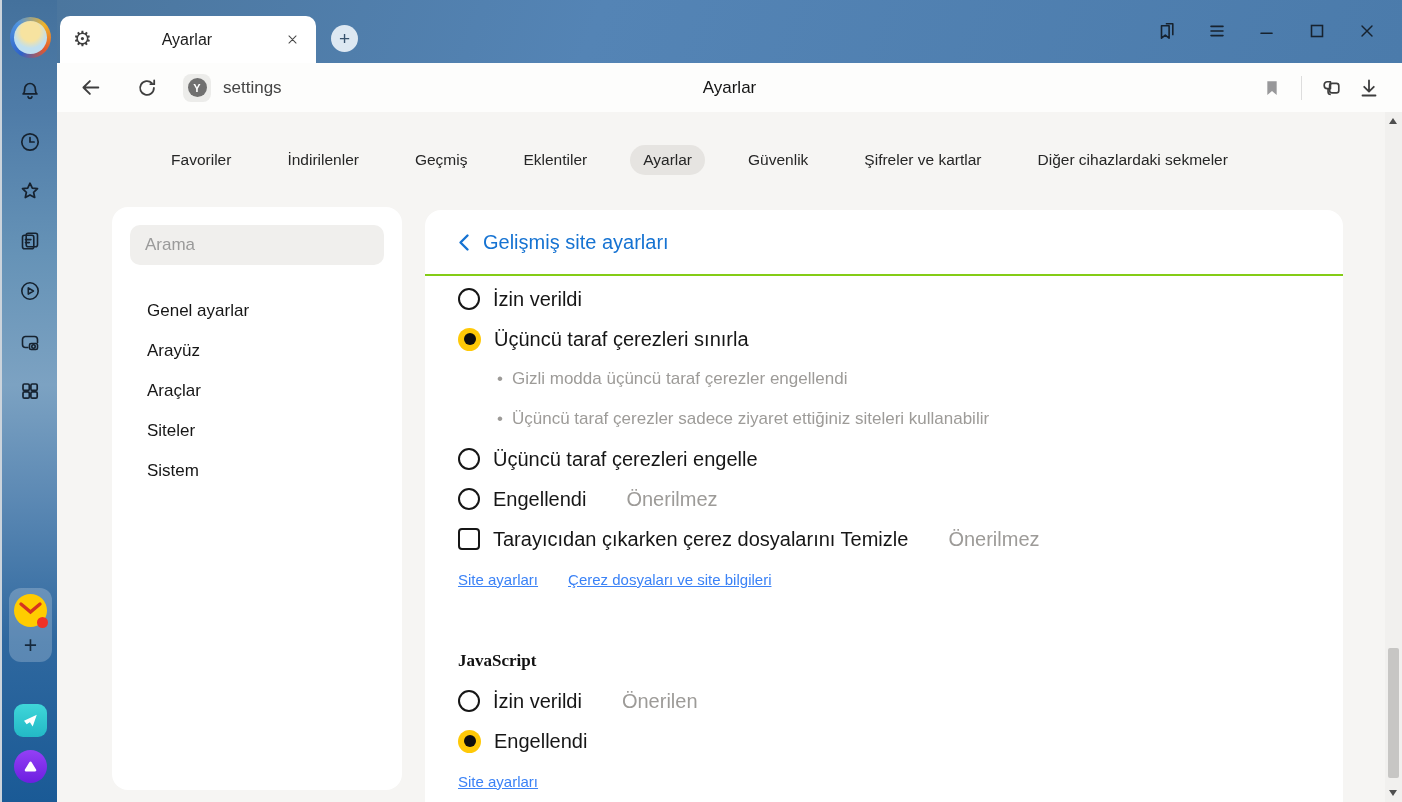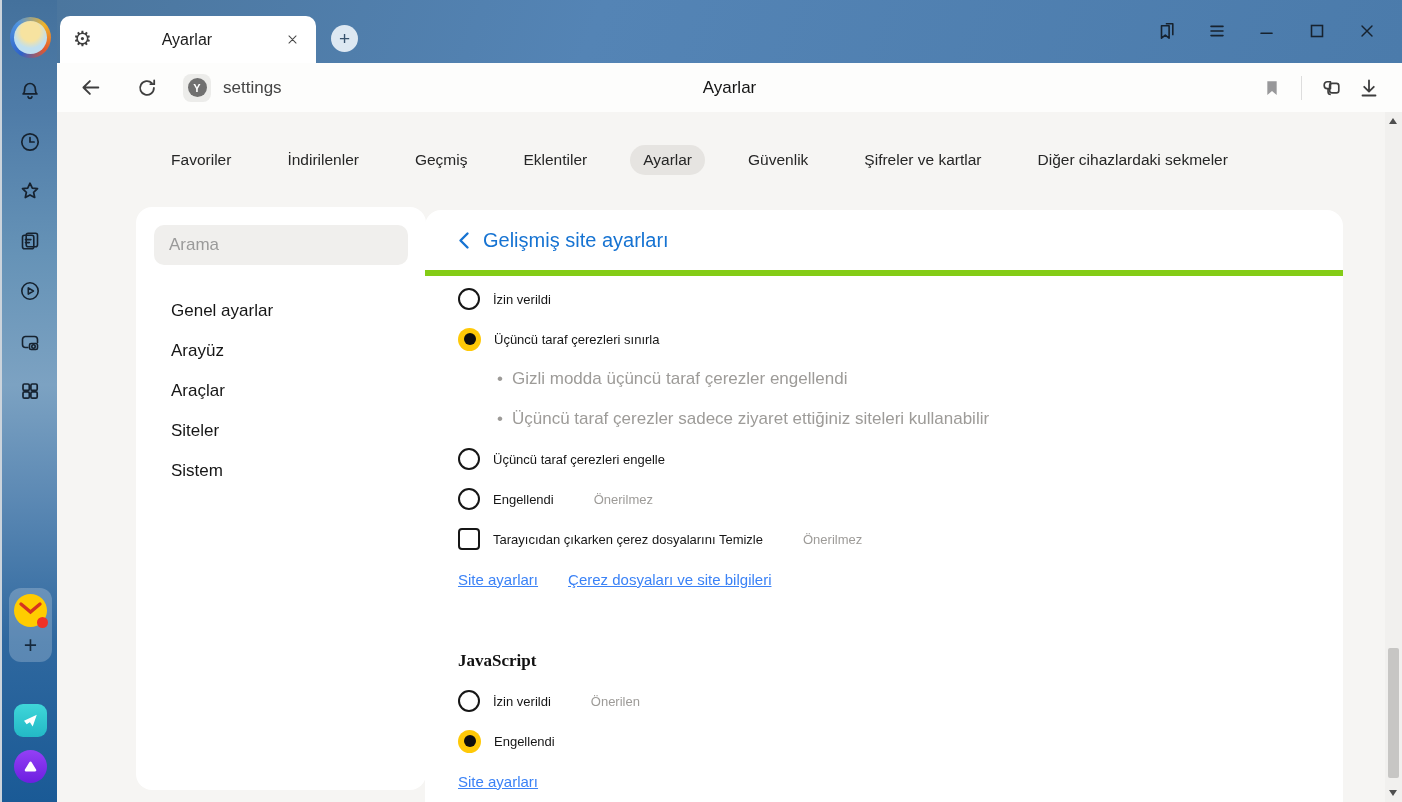--- a/index.html
+++ b/index.html
@@ -58,37 +58,37 @@
   .tb-right { margin-left:auto; display:flex; align-items:center; margin-right:14px; }
   .tb-sep { width:1px; height:24px; background:#ddd; margin:0 10px; }
 
   
   .page { position:absolute; left:57px; right:0; top:112px; bottom:0; background:#f6f5f3; overflow:hidden; }
   .nav { position:absolute; top:33px; left:0; right:60px; display:flex; justify-content:center; gap:30px;
     align-items:center; font-size:15.5px; color:#262626; }
   .nav-item { padding:6px 13px; border-radius:16px; cursor:pointer; white-space:nowrap; }
   .nav-item.active { background:#e6e4e1; }
 
-  .sidebar-panel { position:absolute; left:79px; top:95px; width:290px; bottom:12px; background:#fff;
+  .sidebar-panel { position:absolute; left:55px; top:95px; width:290px; bottom:12px; background:#fff;
     border-radius:16px; padding:18px; }
   .search-box { height:40px; background:#f0efed; border-radius:10px; display:flex; align-items:center; }
   .search-box input { border:none; outline:none; background:transparent; width:100%; padding:0 15px;
     font-size:17px; color:#333; font-family:inherit; }
   .search-box input::placeholder { color:#9a9a9a; }
   .menu { margin-top:26px; }
   .menu-item { height:40px; line-height:40px; padding-left:17px; font-size:17px; color:#161616;
     border-radius:8px; cursor:pointer; }
 
   .main-panel { position:absolute; left:368px; width:918px; top:98px; bottom:-20px; background:#fff;
     border-radius:16px 16px 0 0; }
   .panel-header { height:66px; display:flex; align-items:center; padding:0 33px; gap:13px;
-    border-bottom:6px solid #84cc16; cursor:pointer; }
+    border-bottom:2px solid #84cc16; cursor:pointer; }
   .panel-title { font-size:20px; color:#1673d2; }
   .panel-body { padding:3px 33px 0; }
-  .row { height:40px; display:flex; align-items:center; font-size:13px; color:#161616; }
+  .row { height:40px; display:flex; align-items:center; font-size:20px; color:#161616; }
   .radio { width:22px; height:22px; border:2px solid #161616; border-radius:50%; margin-right:13px; flex:none; cursor:pointer; }
   .radio.selected { border:none; background:#ffc907; width:23px; height:23px; position:relative; }
   .radio.selected::after { content:""; position:absolute; inset:5.5px; background:#0e0e0e; border-radius:50%; }
   .checkbox { width:22px; height:22px; border:2px solid #161616; border-radius:4px; margin-right:13px; flex:none; cursor:pointer; }
   .subrow { height:40px; display:flex; align-items:center; padding-left:39px; color:#9d9b98; font-size:17px; }
   .bullet { margin-right:9px; }
   .note { color:#9d9b98; margin-left:40px; }
   .links-row { height:40px; display:flex; align-items:center; gap:30px; }
   .link { color:#3b82f6; font-size:15px; cursor:pointer;text-decoration:underline; }
   .section-heading { margin-top:42px; height:40px; display:flex; align-items:center;

